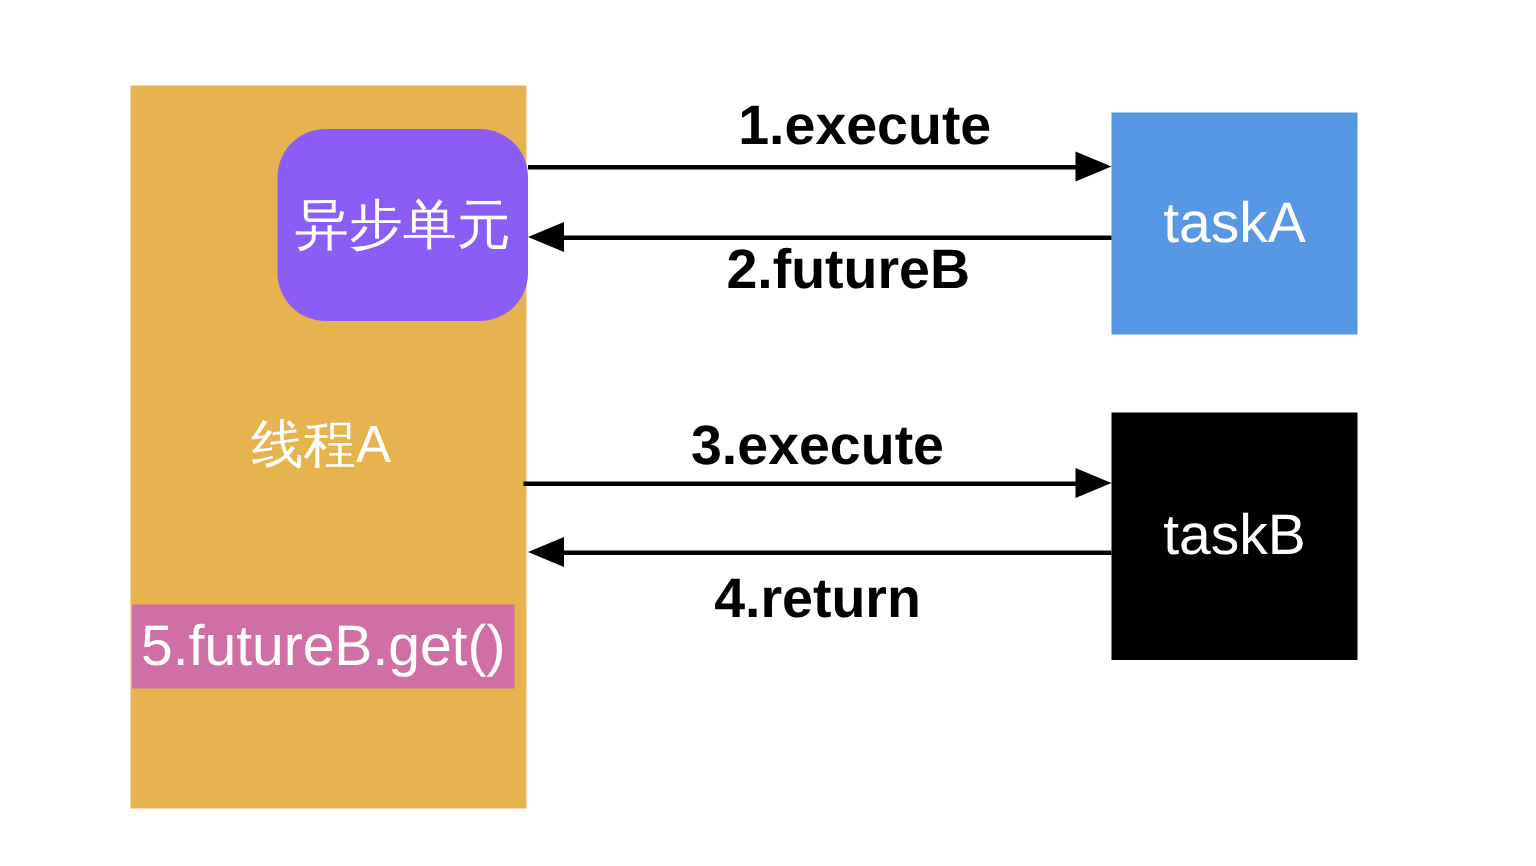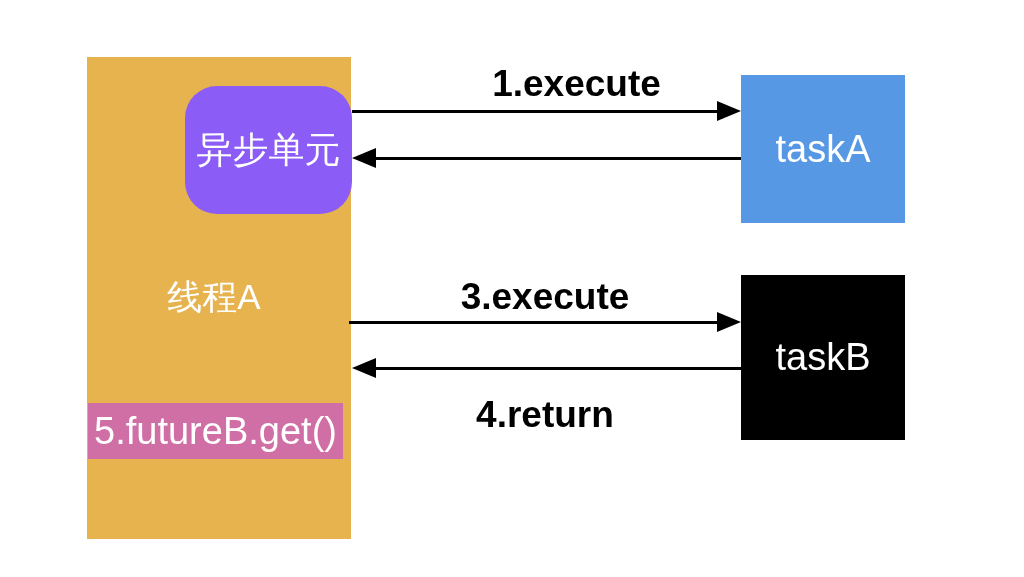--- a/index.html
+++ b/index.html
@@ -90,21 +90,21 @@
     text-align: center;
     color: #000000;
     font-size: 37px;
     font-weight: bold;
     line-height: 1;
     white-space: nowrap;
   }
   .l1 { left: 382px; top: 65px;  width: 389px; }
   .l2 { left: 371px; top: 161px; width: 389px; }
   .l3 { left: 349px; top: 278px; width: 392px; }
-  .l4 { left: 349px; top: 396px; width: 392px; }
+  .l4 { left: 349px; top: 380px; width: 392px; }
 </style>
 </head>
 <body>
 
 <div id="canvas">
 
   <div class="abs thread-box" style="background-color: rgb(230, 179, 79);"></div>
 
   <div class="abs thread-label">线程A</div>
 
@@ -127,20 +127,21 @@
   <div class="abs arrow dir-right a1">
     <div class="shaft"></div>
     <div class="head"></div>
   </div>
   <div class="abs arrow-label l1">1.execute</div>
 
   <div class="abs arrow dir-left a2">
     <div class="shaft"></div>
     <div class="head"></div>
   </div>
+  <div class="abs arrow-label l2">2.futureB</div>
 
   <div class="abs arrow dir-right a3">
     <div class="shaft"></div>
     <div class="head"></div>
   </div>
   <div class="abs arrow-label l3">3.execute</div>
 
   <div class="abs arrow dir-left a4">
     <div class="shaft"></div>
     <div class="head"></div>

